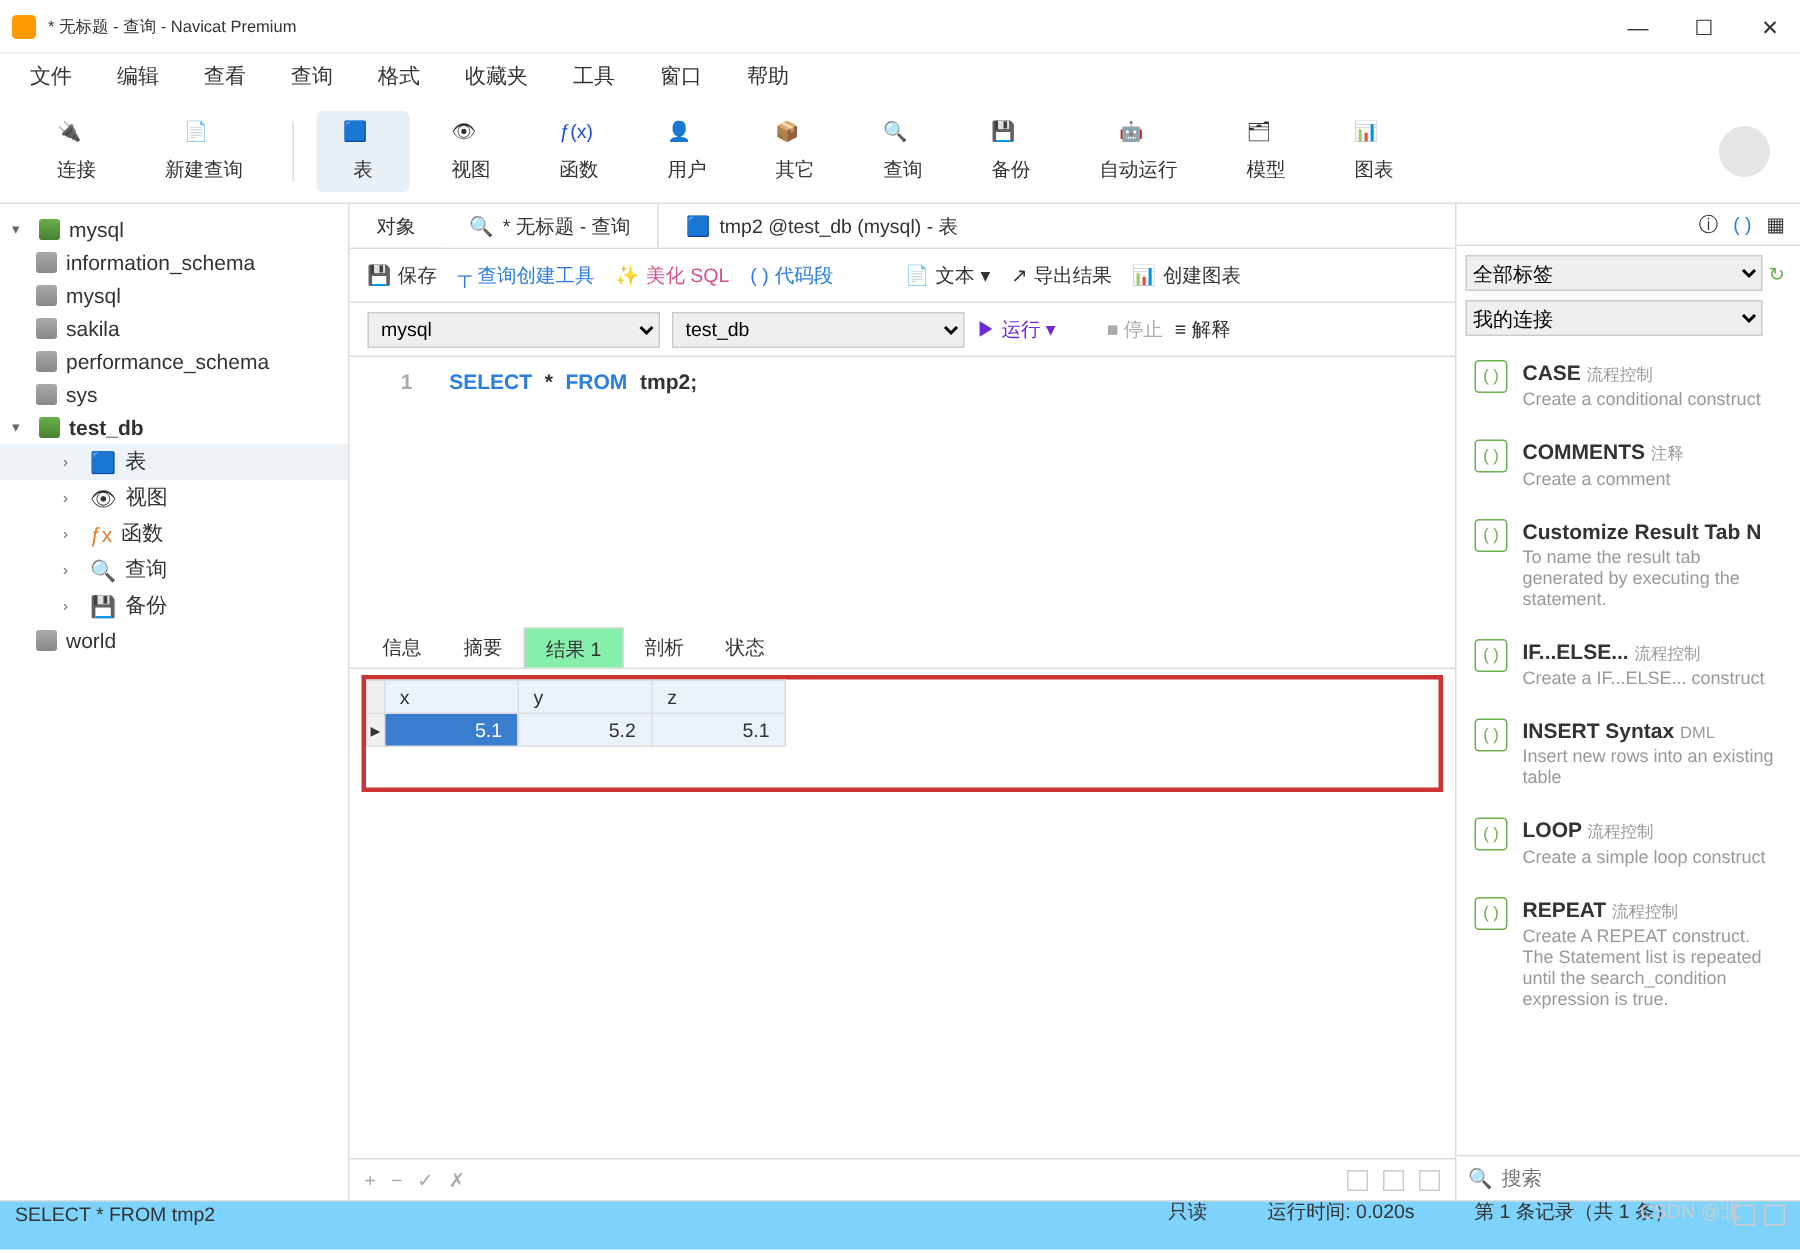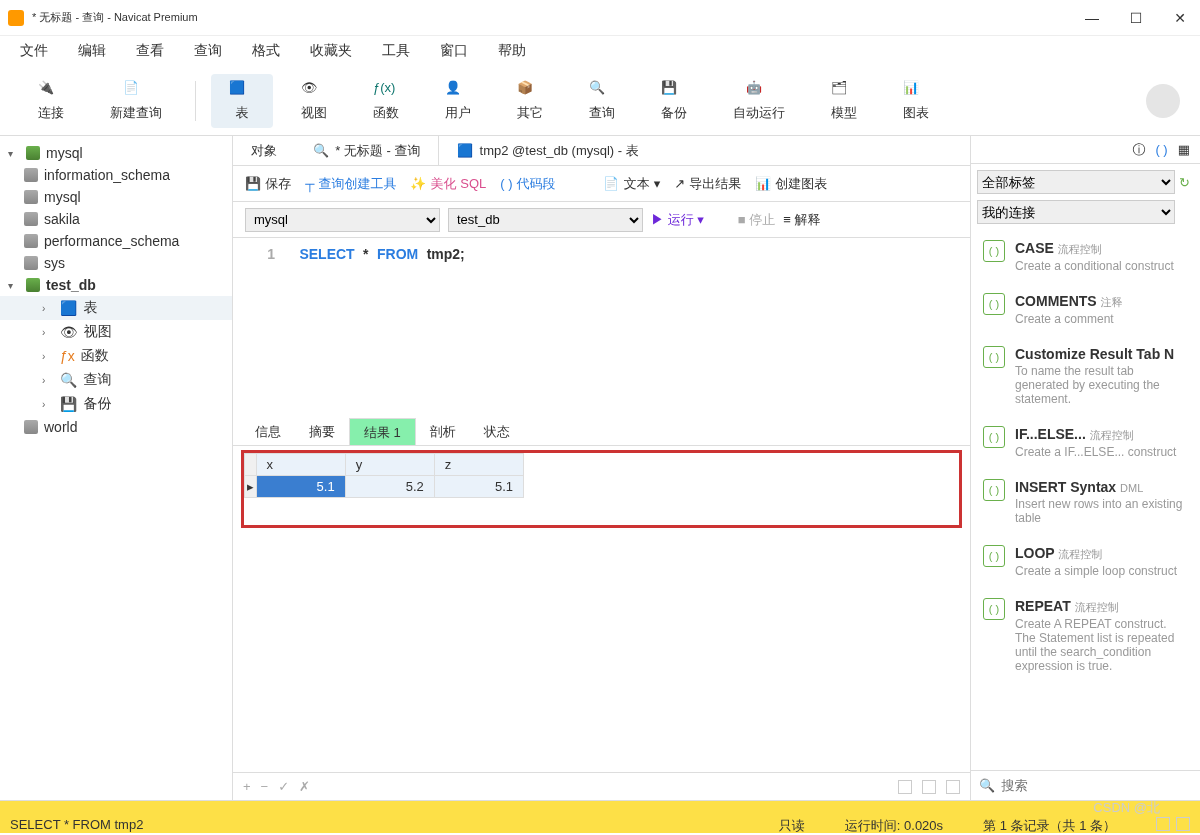--- a/index.html
+++ b/index.html
@@ -62,21 +62,21 @@
 .right-sel select { height: 24px; border: 1px solid #ccc; width: 198px; }
 .snippets { flex: 1; overflow-y: auto; }
 .snip { display: flex; gap: 10px; padding: 10px 12px; }
 .snip-ic { width: 22px; height: 22px; border: 1px solid #6ab04c; border-radius: 3px; flex-shrink: 0; display: flex; align-items: center; justify-content: center; color: #6ab04c; font-size: 11px; }
 .snip-body .t { font-size: 14px; font-weight: bold; }
 .snip-body .t .sub { font-weight: normal; font-size: 11px; color: #999; }
 .snip-body .d { font-size: 12px; color: #999; margin-top: 2px; }
 .right-search { height: 30px; border-top: 1px solid #ddd; display: flex; align-items: center; padding: 0 8px; gap: 6px; color: #999; }
 .right-search input { border: none; outline: none; flex: 1; }
 
-.statusbar { height: 26px; border-top: 1px solid #ddd; display: flex; align-items: flex-start; font-size: 13px; padding: 16px 10px; background: #fde047; }
+.statusbar { height: 26px; border-top: 1px solid #ddd; display: flex; align-items: flex-end; font-size: 13px; padding: 16px 10px; background: #7dd3fc; }
 .statusbar .seg { margin-right: 40px; }
 .statusbar .seg.fx { flex: 1; }
 
 .cylinder { width: 14px; height: 14px; display: inline-block; background: linear-gradient(#aaa,#888); border-radius: 2px; }
 .cylinder.g { background: linear-gradient(#6ab04c,#4a8032); }
 </style>
 </head>
 <body>
 
 <div class="titlebar">
@@ -113,21 +113,21 @@
   <div class="sep"></div>
   <div class="tool active">
       <div class="ic">🟦</div>
       <span>表</span>
     </div>
   <div class="tool">
       <div class="ic">👁</div>
       <span>视图</span>
     </div>
   <div class="tool">
-      <div class="ic" style="color:#0f766e">ƒ(x)</div>
+      <div class="ic" style="color:#1d4ed8">ƒ(x)</div>
       <span>函数</span>
     </div>
   <div class="tool">
       <div class="ic">👤</div>
       <span>用户</span>
     </div>
   <div class="tool">
       <div class="ic">📦</div>
       <span>其它</span>
     </div>

